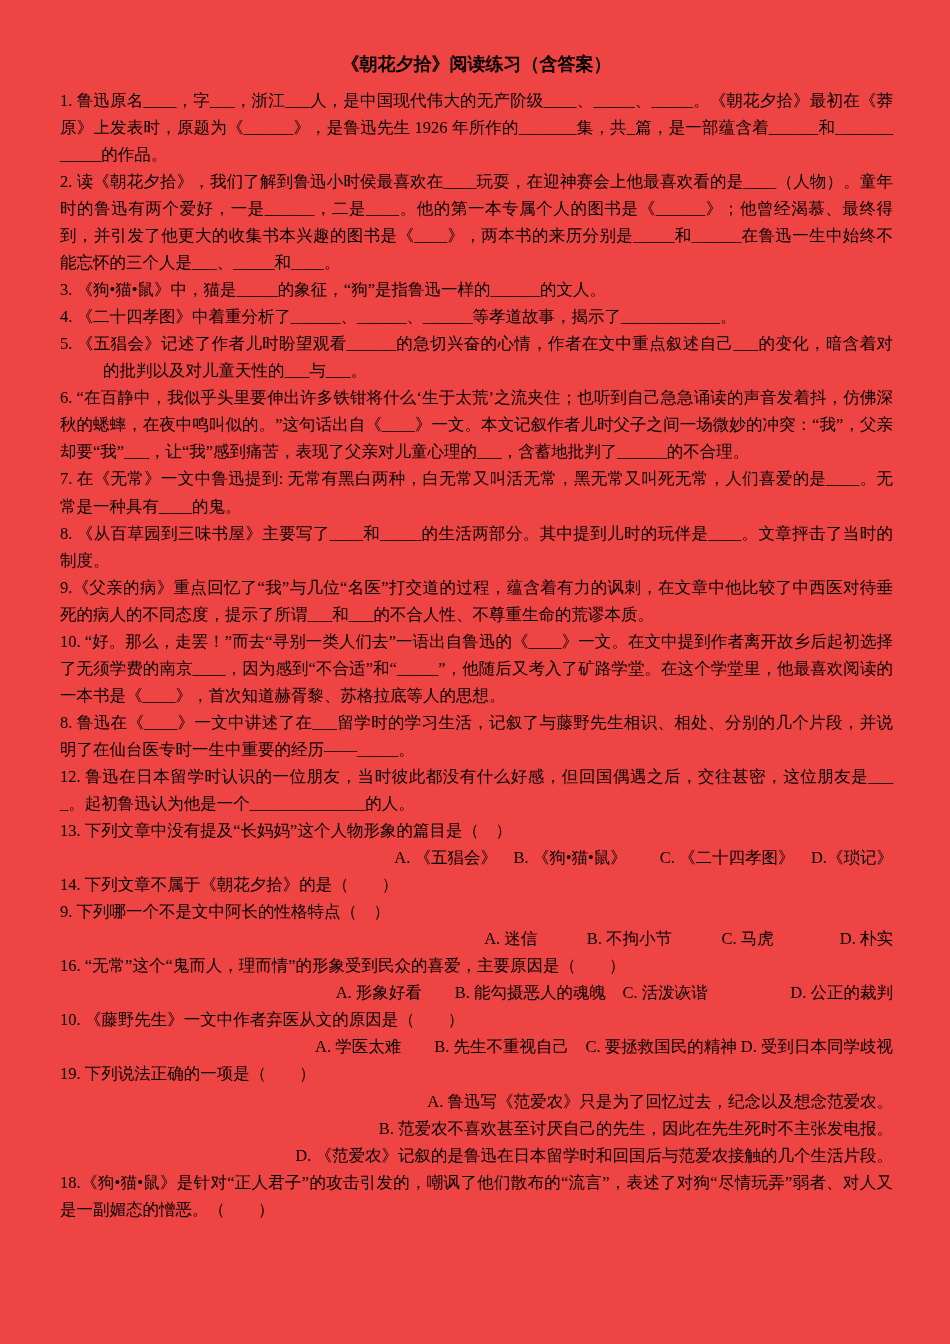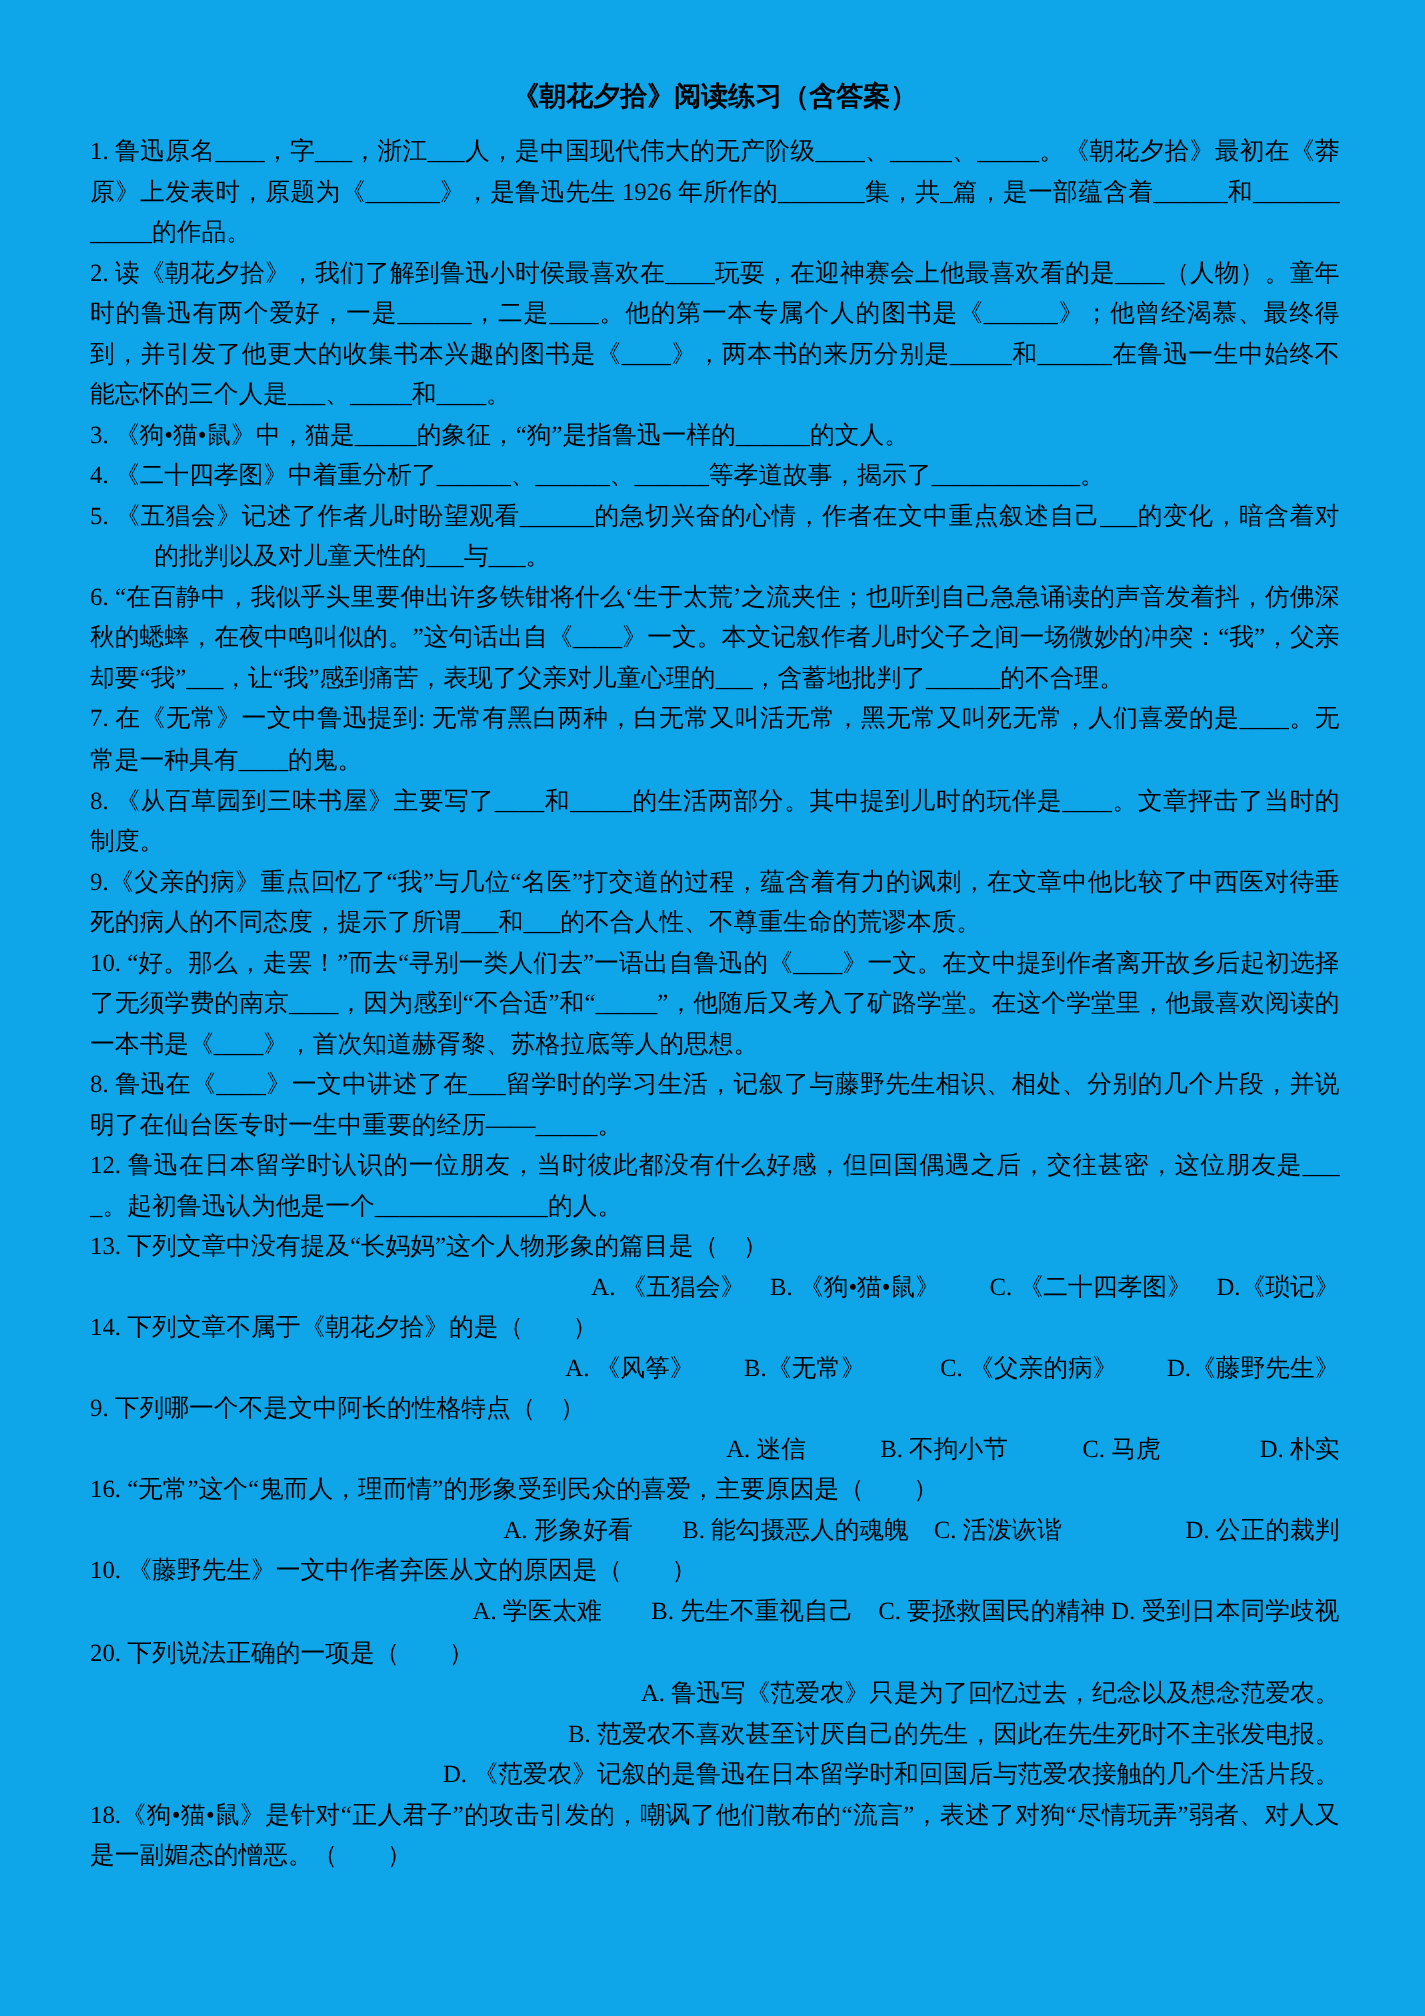--- a/index.html
+++ b/index.html
@@ -5,21 +5,21 @@
   html, body {
     margin: 0;
     padding: 0;
     background: #ffffff;
   }
   .page {
     position: relative;
     width: 950px;
     min-height: 1344px;
     box-sizing: border-box;
-    background: #0ea5e9;
+    background: #ef4444;
     color: #000000;
     padding: 50px 57px 40px 60px;
     font-family: "Liberation Serif", "DejaVu Serif", serif;
     font-size: 16.5px;
     line-height: 1.64;
   }
   .title {
     text-align: center;
     font-weight: bold;
     font-size: 18px;
@@ -55,26 +55,25 @@
       <p class="para">6. “在百静中，我似乎头里要伸出许多铁钳将什么‘生于太荒’之流夹住；也听到自己急急诵读的声音发着抖，仿佛深秋的蟋蟀，在夜中鸣叫似的。”这句话出自《____》一文。本文记叙作者儿时父子之间一场微妙的冲突：“我”，父亲却要“我”___，让“我”感到痛苦，表现了父亲对儿童心理的___，含蓄地批判了______的不合理。</p>
       <p class="para">7. 在《无常》一文中鲁迅提到: 无常有黑白两种，白无常又叫活无常，黑无常又叫死无常，人们喜爱的是____。无常是一种具有____的鬼。</p>
       <p class="para">8.  《从百草园到三味书屋》主要写了____和_____的生活两部分。其中提到儿时的玩伴是____。文章抨击了当时的制度。</p>
       <p class="para">9.《父亲的病》重点回忆了“我”与几位“名医”打交道的过程，蕴含着有力的讽刺，在文章中他比较了中西医对待垂死的病人的不同态度，提示了所谓___和___的不合人性、不尊重生命的荒谬本质。</p>
       <p class="para">10. “好。那么，走罢！”而去“寻别一类人们去”一语出自鲁迅的《____》一文。在文中提到作者离开故乡后起初选择了无须学费的南京____，因为感到“不合适”和“_____”，他随后又考入了矿路学堂。在这个学堂里，他最喜欢阅读的一本书是《____》，首次知道赫胥黎、苏格拉底等人的思想。</p>
       <p class="para">8. 鲁迅在《____》一文中讲述了在___留学时的学习生活，记叙了与藤野先生相识、相处、分别的几个片段，并说明了在仙台医专时一生中重要的经历——_____。</p>
       <p class="para">12. 鲁迅在日本留学时认识的一位朋友，当时彼此都没有什么好感，但回国偶遇之后，交往甚密，这位朋友是____。起初鲁迅认为他是一个______________的人。</p>
       <p class="para">13. 下列文章中没有提及“长妈妈”这个人物形象的篇目是（　）</p>
       <p class="para opt">A. 《五猖会》　B. 《狗•猫•鼠》　　C. 《二十四孝图》　D.《琐记》</p>
       <p class="para">14. 下列文章不属于《朝花夕拾》的是（　　）</p>
-      <p class="para opt">A. 《风筝》　　B.《无常》　　　C. 《父亲的病》　　D.《藤野先生》</p>
       <p class="para">9. 下列哪一个不是文中阿长的性格特点（　）</p>
       <p class="para opt">A. 迷信　　　B. 不拘小节　　　C. 马虎　　　　D. 朴实</p>
       <p class="para">16. “无常”这个“鬼而人，理而情”的形象受到民众的喜爱，主要原因是（　　）</p>
       <p class="para opt">A. 形象好看　　B. 能勾摄恶人的魂魄　C. 活泼诙谐　　　　　D. 公正的裁判</p>
       <p class="para">10. 《藤野先生》一文中作者弃医从文的原因是（　　）</p>
       <p class="para opt">A. 学医太难　　B. 先生不重视自己　C. 要拯救国民的精神 D. 受到日本同学歧视</p>
-      <p class="para">20. 下列说法正确的一项是（　　）</p>
+      <p class="para">19. 下列说法正确的一项是（　　）</p>
       <p class="para opt">A. 鲁迅写《范爱农》只是为了回忆过去，纪念以及想念范爱农。</p>
       <p class="para opt">B. 范爱农不喜欢甚至讨厌自己的先生，因此在先生死时不主张发电报。</p>
       <p class="para opt">D. 《范爱农》记叙的是鲁迅在日本留学时和回国后与范爱农接触的几个生活片段。</p>
       <p class="para">18.《狗•猫•鼠》是针对“正人君子”的攻击引发的，嘲讽了他们散布的“流言”，表述了对狗“尽情玩弄”弱者、对人又是一副媚态的憎恶。（　　）</p>
     </div>
 </div>
 
 </body></html>

